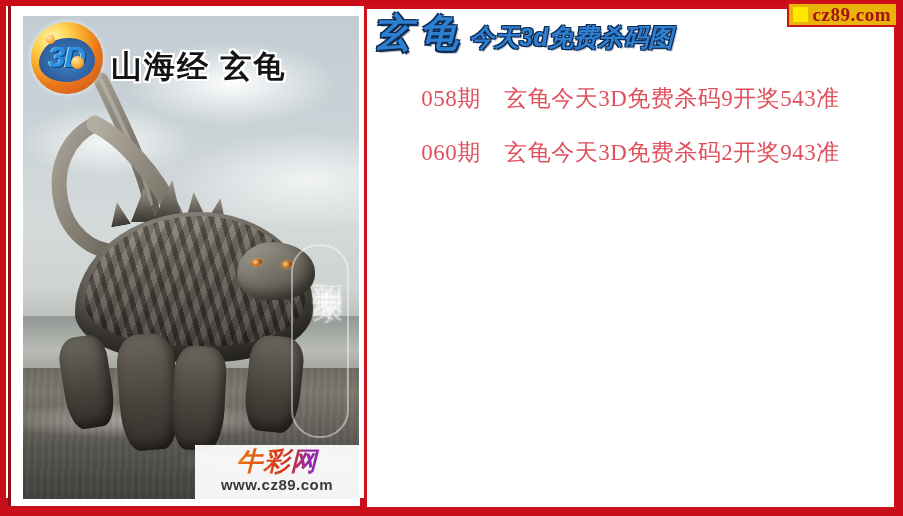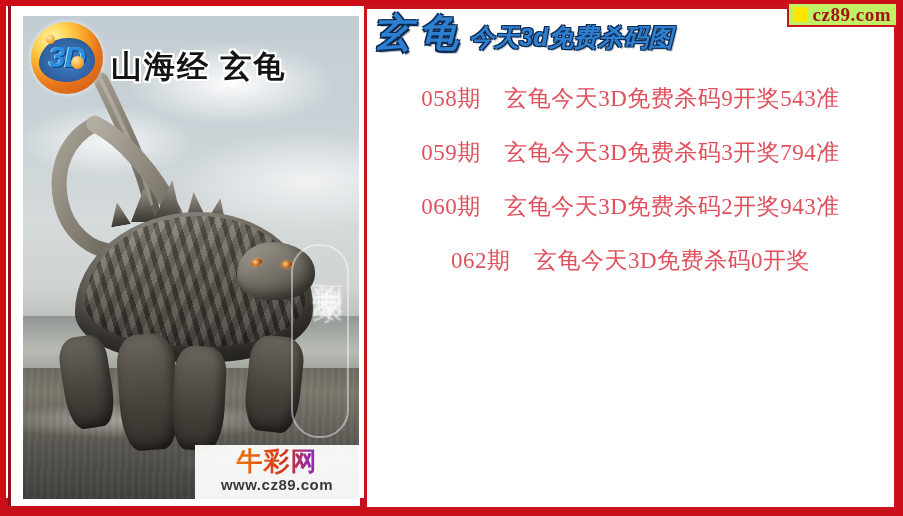--- a/index.html
+++ b/index.html
@@ -273,20 +273,21 @@
   #cz-logo .cn {
     position: absolute;
     left: 4px; top: 1px;
     width: 156px;
     text-align: center;
     font-family: "Liberation Sans", sans-serif;
     font-weight: bold;
     font-size: 26px;
     line-height: 30px;
     letter-spacing: 1px;
+    font-style: italic;
     background: linear-gradient(95deg, #f0a007 0%, #ea6a10 30%, #d4341a 55%, #8e2ab4 72%, #c82420 100%);
     -webkit-background-clip: text;
     background-clip: text;
     color: transparent;
     text-shadow: none;
   }
   #cz-logo .url {
     position: absolute;
     left: 0; right: 0;
     top: 31px;
@@ -372,21 +373,21 @@
     letter-spacing: .5px;
   }
 
   
   #cz-badge {
     position: absolute;
     right: 5px;
     top: 2px;
     height: 25px;
     padding: 0 5px 0 4px;
-    background: #bef264;
+    background: #eab308;
     border: 2px solid #c9121c;
     display: flex;
     align-items: center;
     gap: 5px;
     box-sizing: border-box;
   }
   #cz-badge .swatch {
     width: 15px;
     height: 15px;
     background: #ffe800;
@@ -474,27 +475,21 @@
     <div id="right-header">
       <span class="brush-big">玄龟</span>
       <span class="brush-small">今天3d免费杀码图</span>
     </div>
 
     <div id="forecast-list">
       <div class="forecast-row">
         <span class="forecast-text">058期　玄龟今天3D免费杀码9开奖543准</span>
       </div>
       <div class="forecast-row">
-        <span class="forecast-text">059期　玄龟今天3D免费杀码3开奖794准</span>
-      </div>
-      <div class="forecast-row">
         <span class="forecast-text">060期　玄龟今天3D免费杀码2开奖943准</span>
-      </div>
-      <div class="forecast-row">
-        <span class="forecast-text">062期　玄龟今天3D免费杀码0开奖</span>
       </div>
     </div>
 
   </div>
 
   <div id="cz-badge">
     <span class="swatch"></span>
     <span class="badge-text">cz89.com</span>
   </div>
 

